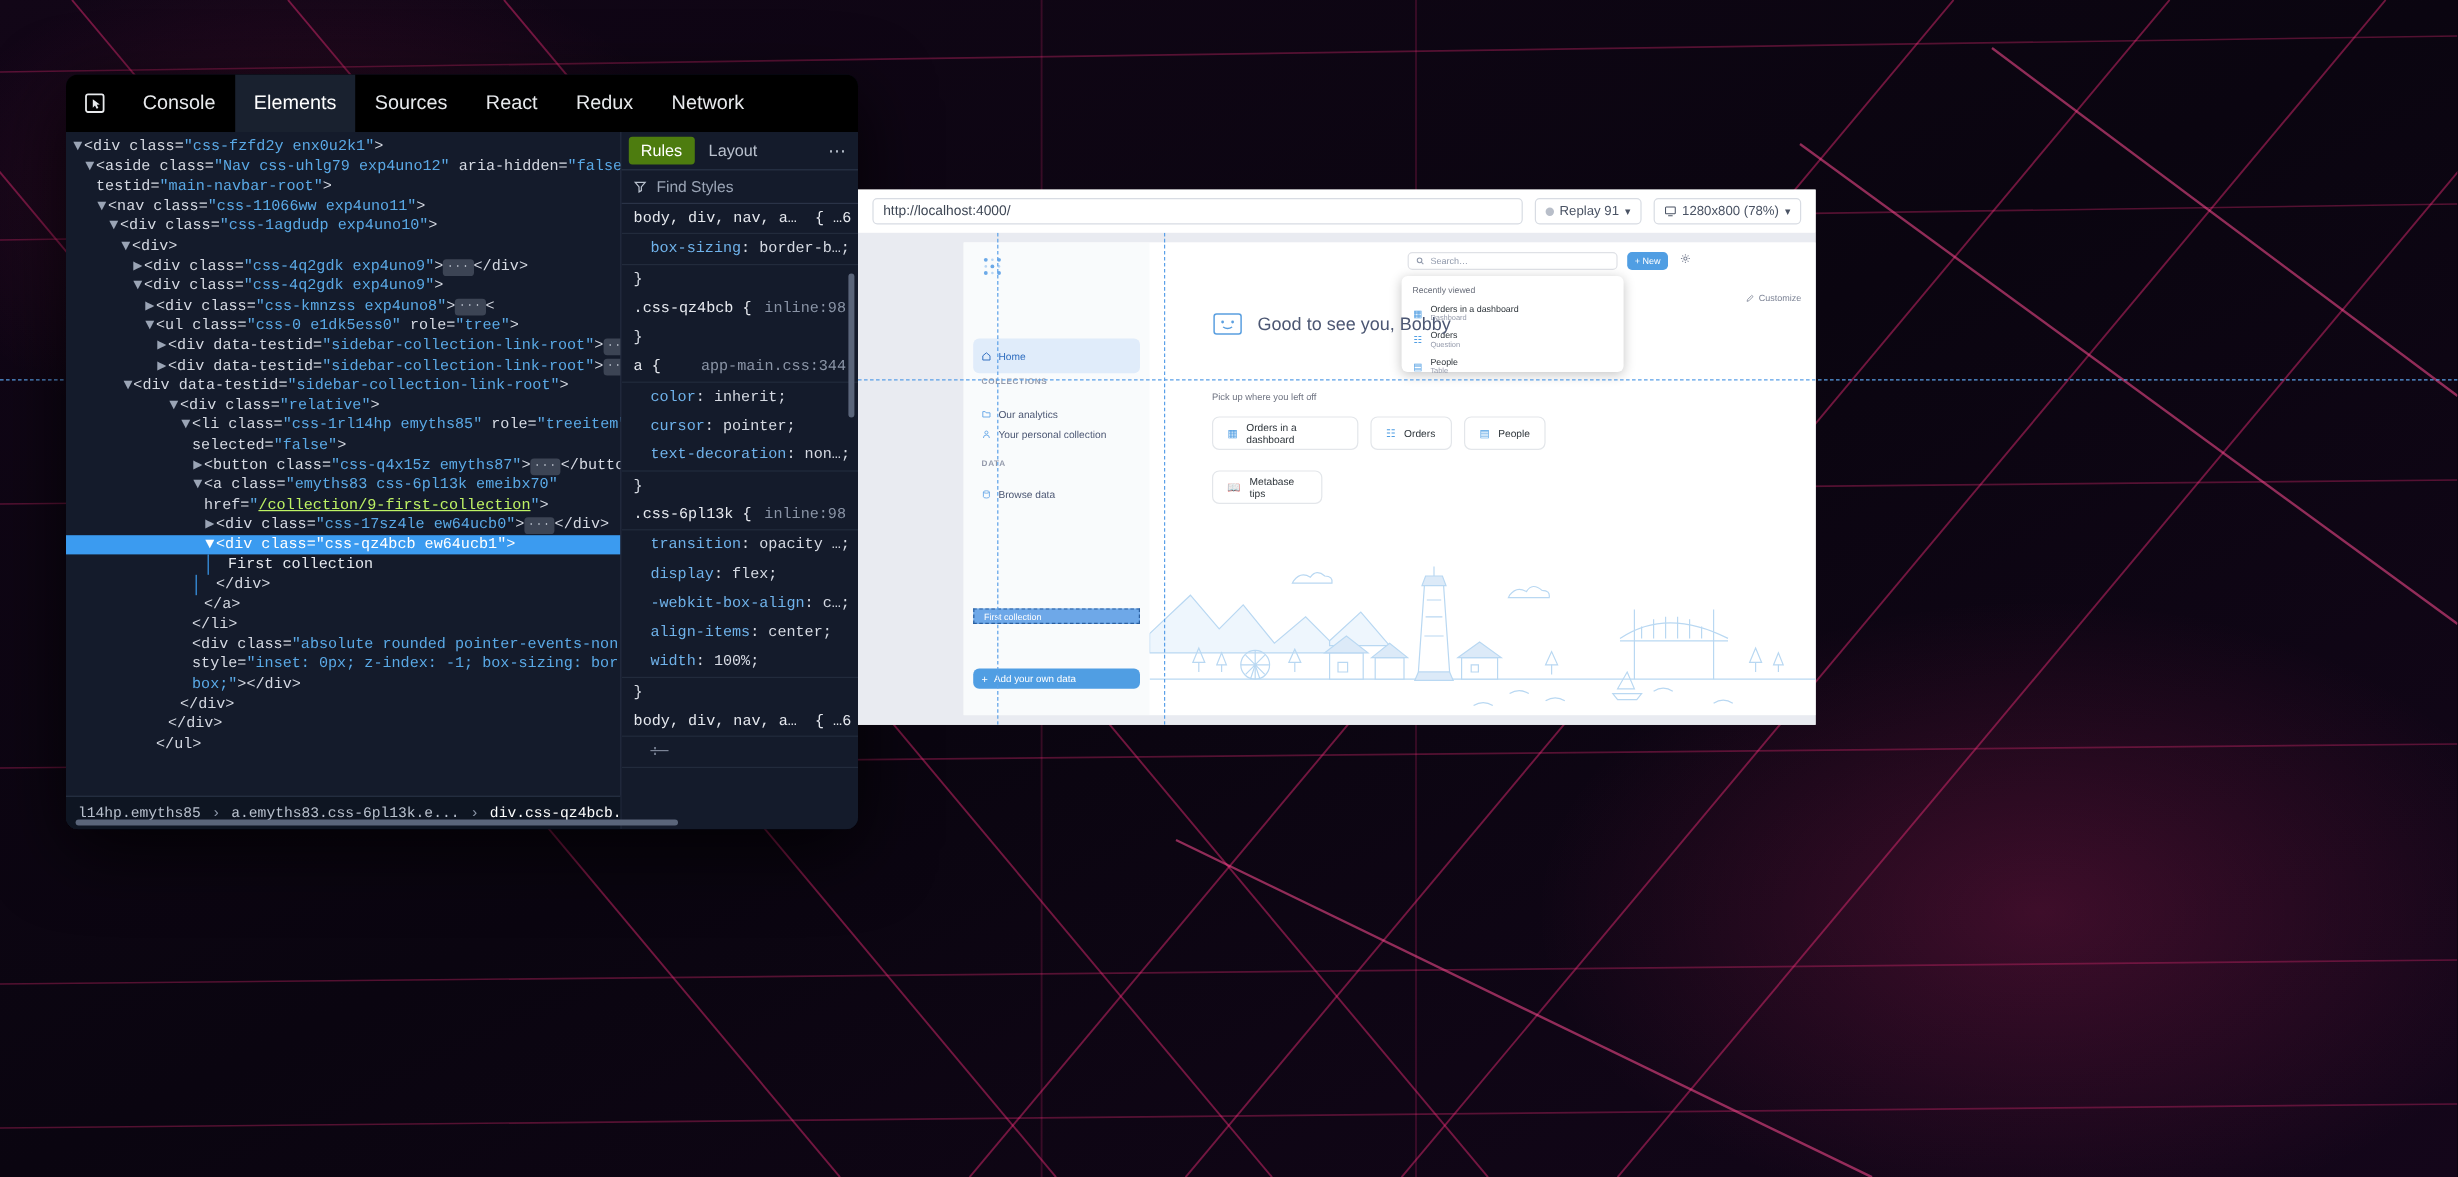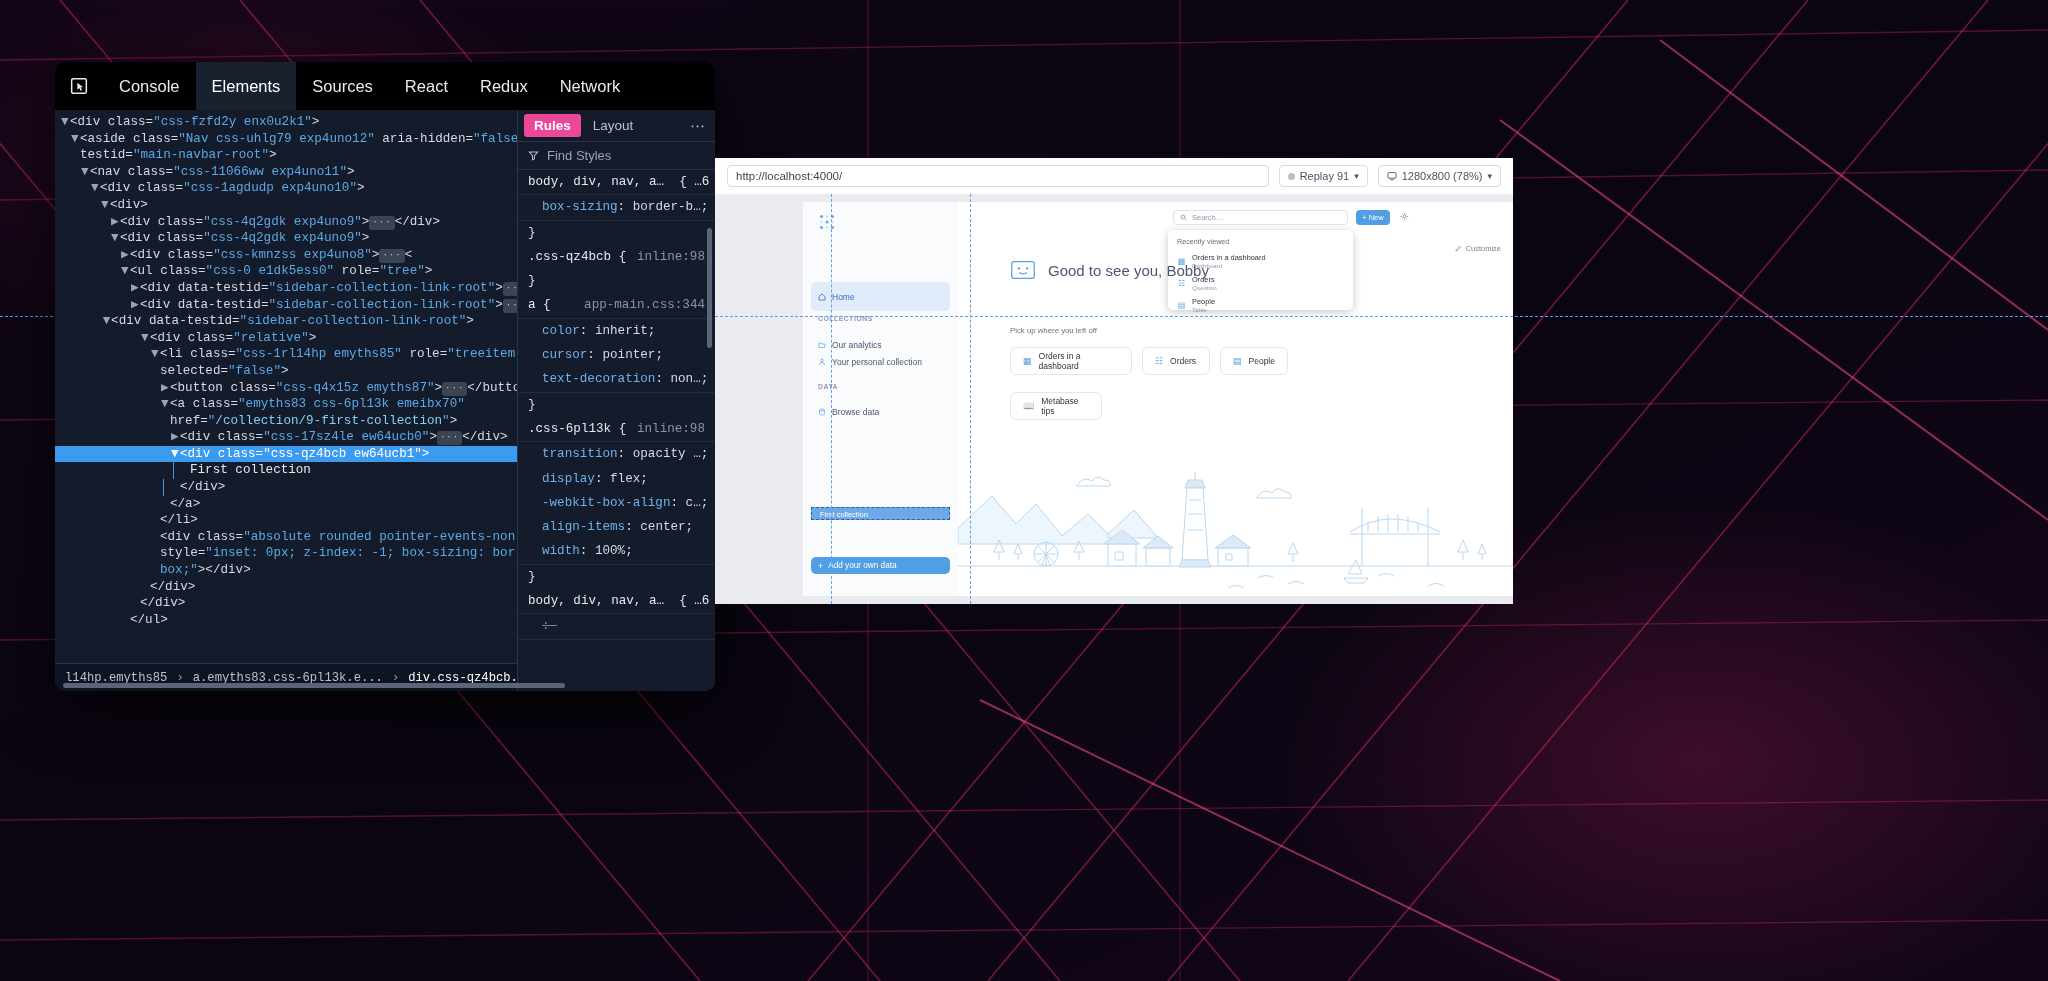--- a/index.html
+++ b/index.html
@@ -50,21 +50,21 @@
     flex:1; overflow:hidden; position:relative;
     font-family:"Liberation Mono","DejaVu Sans Mono",monospace;
     font-size:12.6px; line-height:16.6px; color:#d6dae3;
     padding:4px 0 0 0;
   }
   .dl { white-space:pre; padding-left:4px; position:relative; }
   .dl.sel { background:#3b9bf0; }
   .dl.sel, .dl.sel * { color:#ffffff !important; }
   .tg { color:#d6dae3; }
   .vl { color:#5aa9e6; }
-  .lnk { color:#7dd3fc; }
+  .lnk { color:#bef264; text-decoration:underline; }
   .tx { color:#e6e9ef; }
   .arrow { color:#9aa4b5; display:inline-block; width:9px; }
   .ellip {
     display:inline-block; background:#3c4454; border-radius:3px;
     color:#c9cfda; font-size:9px; line-height:9px; padding:2px 3px 3px 3px;
     vertical-align:1px; letter-spacing:1px;
   }
 
   #dom-hscroll {
     position:absolute; left:8px; right:8px; bottom:3px; height:5px;
@@ -79,21 +79,21 @@
   }
   #breadcrumb .sep { color:#8a94a6; }
   #breadcrumb .last { color:#ffffff; }
 
   
   #rules-tabs {
     height:32px; display:flex; align-items:center; gap:2px;
     border-bottom:1px solid #2a3347; padding-left:6px; position:relative;
   }
   .rtab { padding:4px 10px; font-size:13.5px; color:#b9c1ce; cursor:pointer; border-radius:3px; }
-  .rtab.active { background:#ec4899; color:#ffffff;font-weight:bold; }
+  .rtab.active { background:#4d7c0f; color:#ffffff; }
   #rules-more { position:absolute; right:10px; color:#b9c1ce; font-size:15px; cursor:pointer; }
 
   #find-styles {
     height:28px; display:flex; align-items:center; gap:8px; padding:0 10px;
     border-bottom:1px solid #2a3347; color:#9aa4b5; font-size:13px;
   }
   #css-list {
     flex:1; overflow:hidden;
     font-family:"Liberation Mono","DejaVu Sans Mono",monospace;
     font-size:12.6px; line-height:24.3px; color:#d6dae3;

